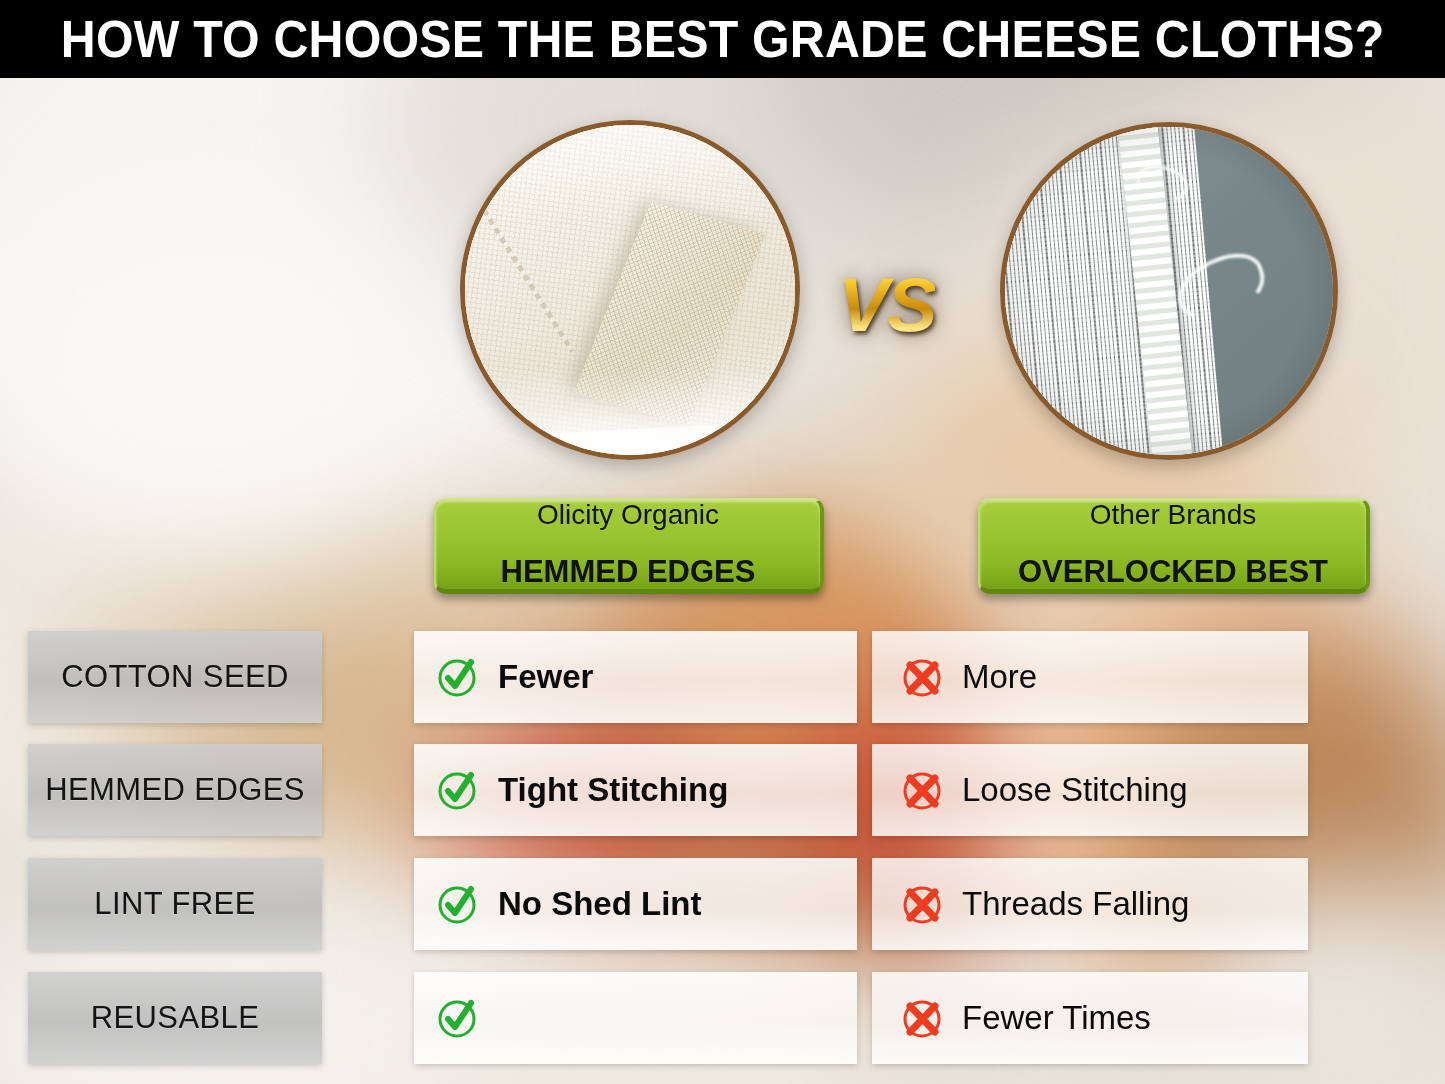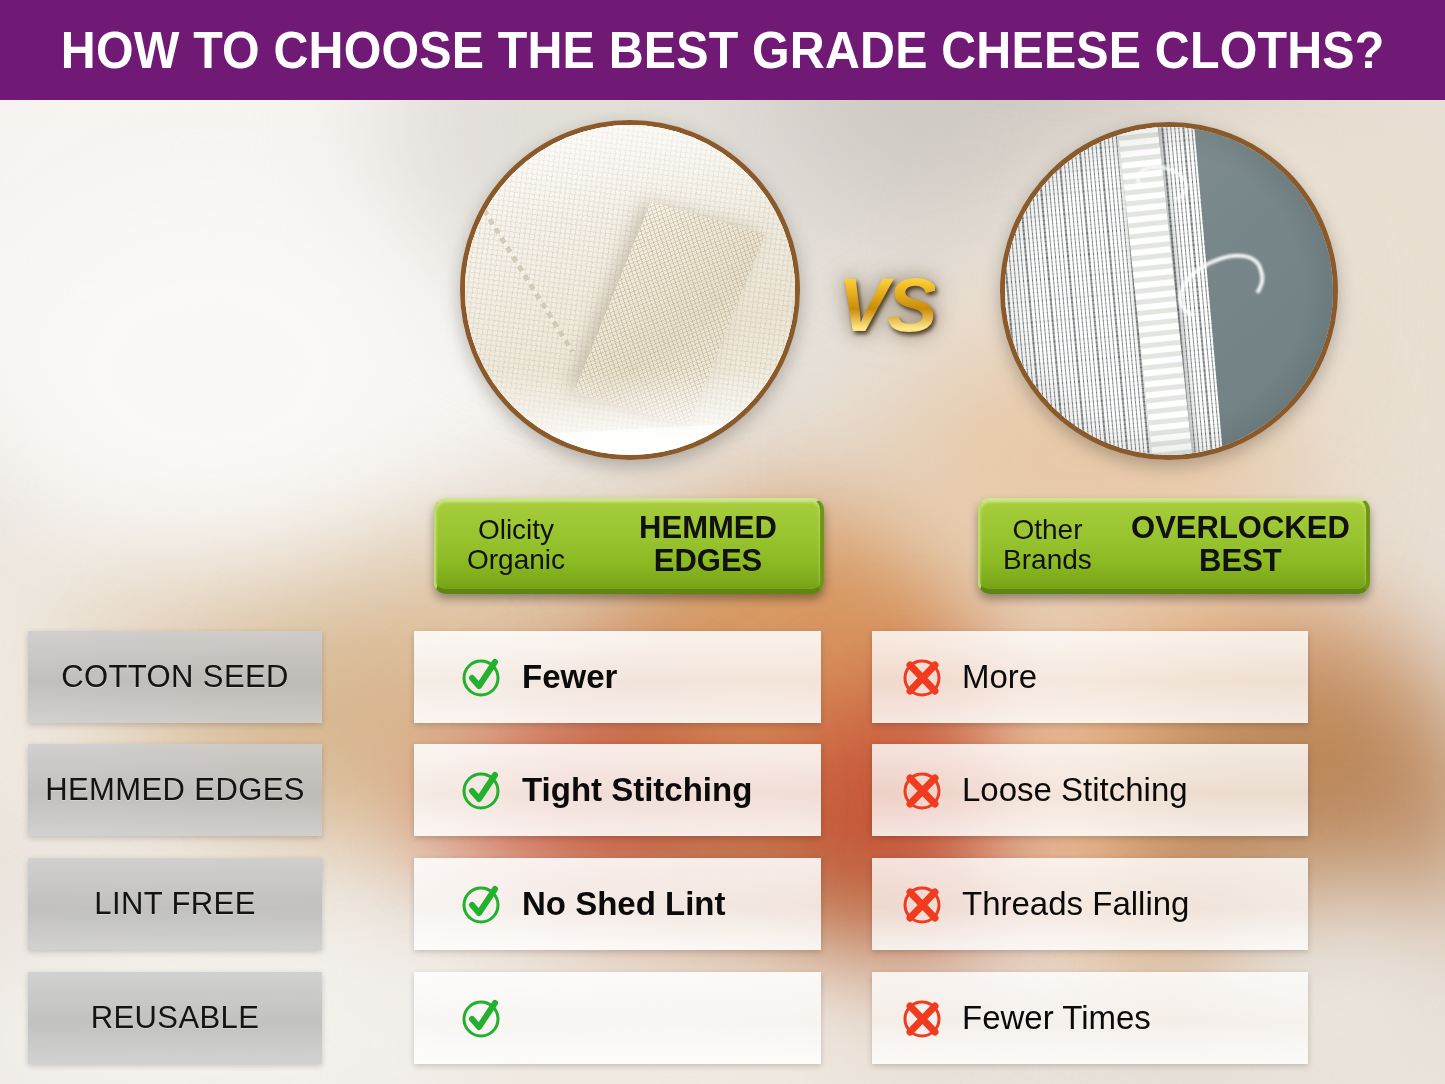--- a/index.html
+++ b/index.html
@@ -34,22 +34,22 @@
   #bg .blob.b14 { left:1180px; top:880px;  width:320px;  height:260px; background:#e9e4dd; }
   #bg .blob.b15 { left:-60px;  top:900px;  width:620px;  height:280px; background:#f4f1ec; }
   #bg .blob.b16 { left:440px;  top:930px;  width:480px;  height:260px; background:#efe9e1; }
   #bg .blob.b17 { left:150px;  top:620px;  width:300px;  height:200px; background:#cfa878; opacity:.6; }
   #bg .blob.b18 { left:980px;  top:150px;  width:300px;  height:300px; background:#f0e6da; }
   #bg .blob.b19 { left:880px;  top:330px;  width:420px;  height:260px; background:#e7c9a8; }
   #bg .blob.b20 { left:0px;    top:200px;  width:420px;  height:340px; background:#faf8f6; }
 
   
   #header {
-    position:absolute; left:0; top:0; width:1445px; height:100px;
-    background:#701a75;
+    position:absolute; left:0; top:0; width:1445px; height:78px;
+    background:#000000;
     z-index:5;
     display:flex; align-items:center; justify-content:center;
   }
   #header .title {
     color:#ffffff;
     font-size:52px;
     font-weight:bold;
     letter-spacing:0.2px;
     white-space:nowrap;
     transform:scaleX(0.93);
@@ -160,21 +160,21 @@
   
   .badge {
     position:absolute; z-index:6;
     border-radius:12px;
     background:linear-gradient(180deg,#a8cd3c 0%,#96c32e 45%,#8cba23 70%,#76a316 100%);
     border-top:2px solid #cfe685;
     border-left:2px solid #bcdc63;
     border-bottom:5px solid #5f860f;
     border-right:4px solid #6f9714;
     box-shadow:0 5px 10px rgba(0,0,0,.35), inset 0 2px 3px rgba(255,255,255,.5);
-    display:flex; align-items:center; justify-content:space-between;
+    display:flex; flex-direction:column; align-items:center; justify-content:space-between;
     color:#111;
     text-align:center;
     line-height:1.06;
   }
   #badge-left  { left:434px;  top:498px; width:390px; height:96px; }
   #badge-right { left:978px;  top:498px; width:392px; height:96px; }
   .badge .b-top { font-size:28px; font-weight:normal; }
   .badge .b-bot { font-size:31px; font-weight:bold; }
 
   
@@ -190,23 +190,23 @@
   .cell-label {
     left:28px; width:294px;
     background:linear-gradient(180deg, rgba(205,205,205,.88) 0%, rgba(186,186,186,.86) 55%, rgba(206,206,206,.88) 100%);
     justify-content:center;
   }
   .cell-label span {
     font-size:31px; color:#141414; letter-spacing:.4px;
     text-shadow:0 1px 0 rgba(255,255,255,.25);
   }
   .cell-good {
-    left:414px; width:407px;
+    left:414px; width:443px;
     background:linear-gradient(180deg, rgba(255,255,255,.88) 0%, rgba(250,248,246,.82) 55%, rgba(255,255,255,.88) 100%);
-    padding-left:44px;
+    padding-left:20px;
   }
   .cell-bad {
     left:872px; width:436px;
     background:linear-gradient(180deg, rgba(255,255,255,.82) 0%, rgba(250,246,243,.76) 55%, rgba(255,255,255,.84) 100%);
     padding-left:26px;
   }
   .cell-good .txt { font-size:33px; font-weight:bold; color:#0b0b0b; margin-left:16px; }
   .cell-bad  .txt { font-size:33px; font-weight:normal; color:#0b0b0b; margin-left:16px; }
 
   

